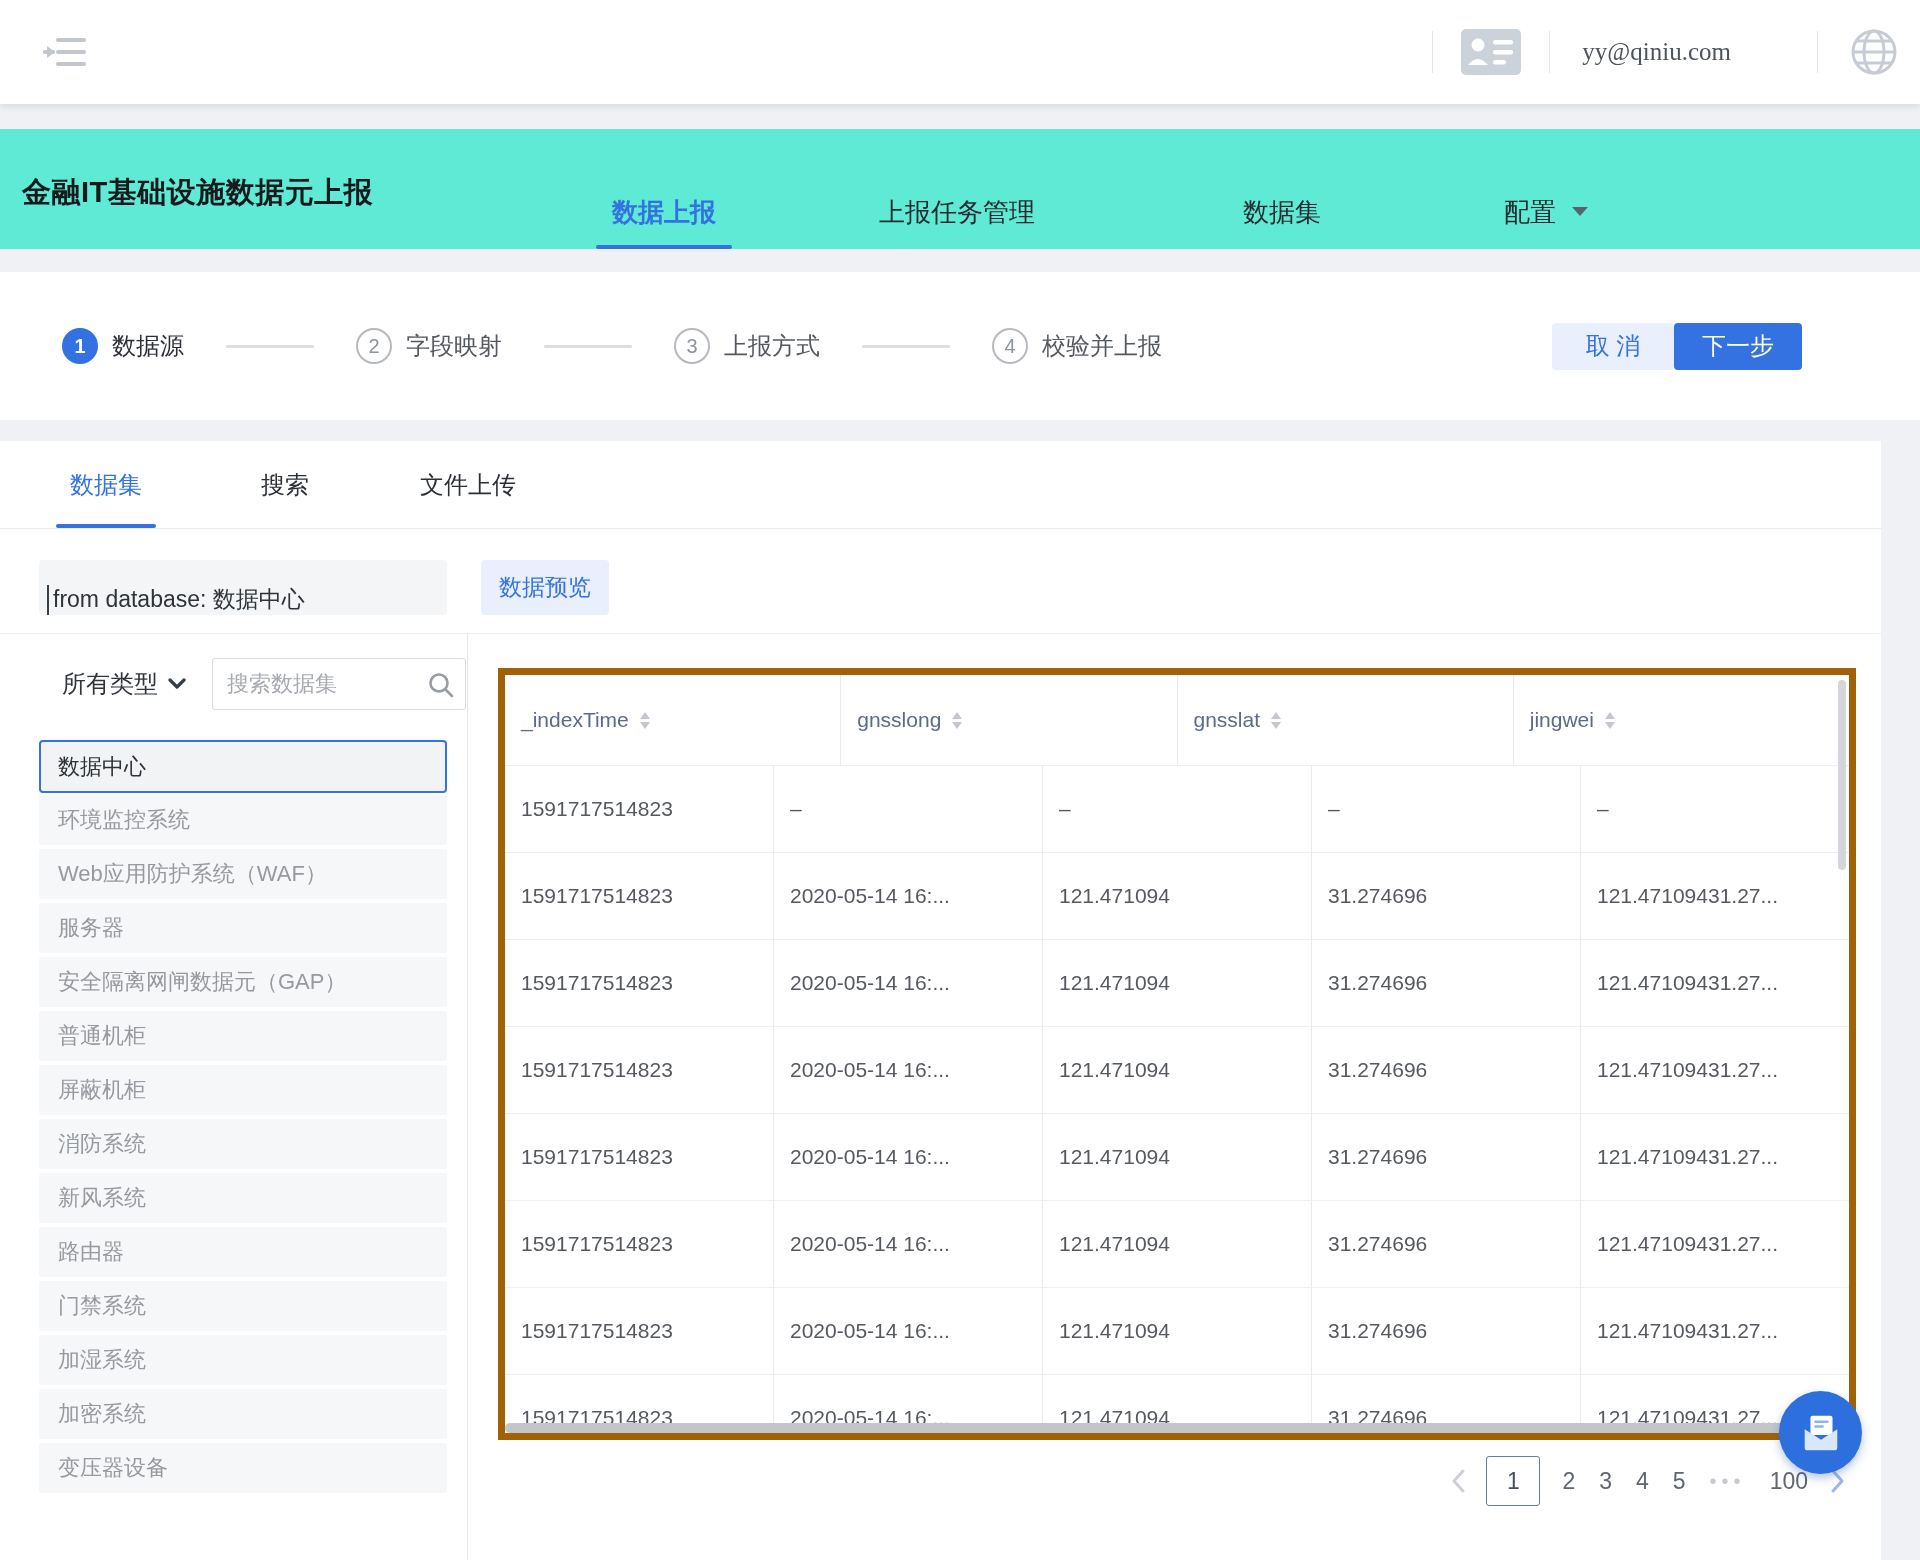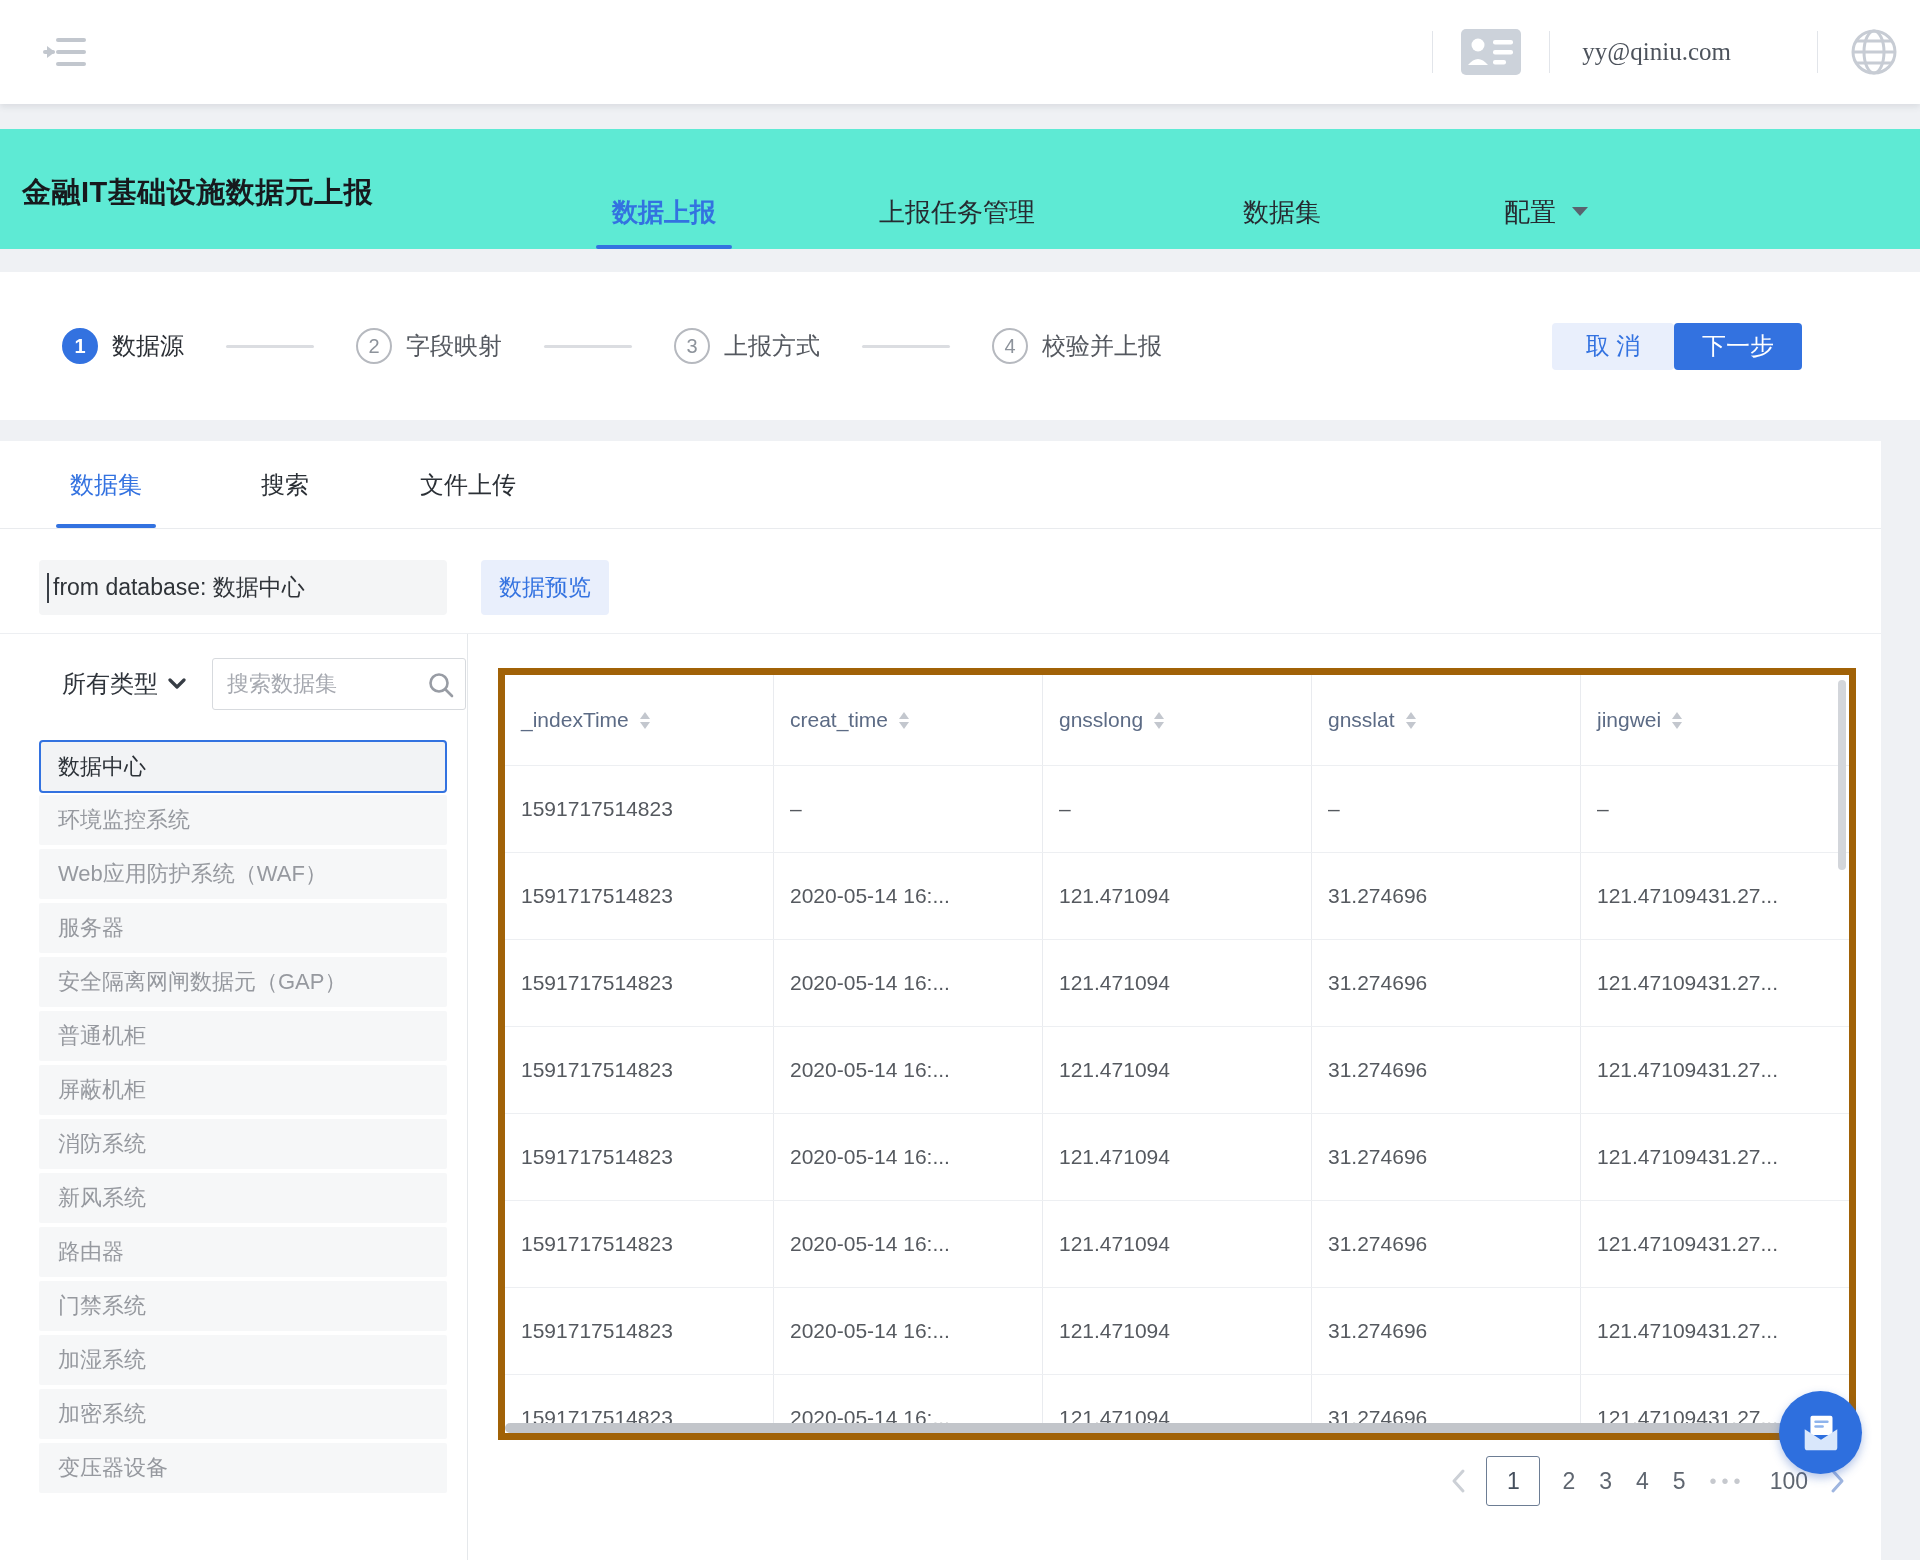--- a/index.html
+++ b/index.html
@@ -42,21 +42,21 @@
   .btn { height:47px; border:none; border-radius:4px; font-size:24px; cursor:pointer; font-family:inherit; }
   .btn-cancel { width:122px; background:#e9effc; color:#3372e0; }
   .btn-next { width:128px; background:#3372e0; color:#fff; }
   
   .main-card { position:absolute; left:0; top:441px; width:1881px; height:1119px; background:#fff; }
   .subtabs { position:absolute; left:0; top:0; width:100%; height:88px; border-bottom:1px solid #e9ebee; }
   .subtab { position:absolute; top:0; height:87px; display:flex; align-items:center; padding:0 14px; font-size:24px; color:#2b3036; cursor:pointer; }
   .subtab.active { color:#3372e0; }
   .subtab.active::after { content:""; position:absolute; left:0; right:0; bottom:0; height:4px; background:#3372e0; border-radius:2px; }
   .query-row { position:absolute; left:0; top:88px; width:100%; height:105px; border-bottom:1px solid #edeff2; }
-  .query-input { position:absolute; left:39px; top:31px; width:408px; height:55px; background:#f4f5f6; border-radius:4px; display:flex; align-items:center; padding:0 14px 0 8px; font-size:23px; color:#2f3338; cursor:text; overflow:hidden; white-space:nowrap; }
+  .query-input { position:absolute; left:39px; top:31px; width:408px; height:55px; background:#f4f5f6; border-radius:4px; display:flex; align-items:flex-end; padding:0 14px 0 8px; font-size:23px; color:#2f3338; cursor:text; overflow:hidden; white-space:nowrap; }
   .caret-bar { display:inline-block; width:2px; height:30px; background:#3a3f46; margin-right:4px; flex:none; }
   .btn-preview { position:absolute; left:481px; top:31px; width:128px; height:55px; background:#e9effc; color:#3372e0; font-size:23px; border:none; border-radius:4px; cursor:pointer; font-family:inherit; }
   
   .type-filter { position:absolute; left:62px; top:217px; height:52px; display:flex; align-items:center; gap:10px; font-size:24px; color:#2f343b; cursor:pointer; }
   .searchbox { position:absolute; left:212px; top:217px; width:254px; height:52px; border:1px solid #d7dade; border-radius:3px; background:#fff; }
   .searchbox input { width:100%; height:100%; border:none; outline:none; background:transparent; padding:0 44px 0 14px; font-size:22px; color:#2f3338; font-family:inherit; }
   .searchbox input::placeholder { color:#a6a9b0; }
   .search-glass { position:absolute; right:10px; top:12px; }
   .dataset-list { position:absolute; left:39px; top:299px; width:408px; list-style:none; }
   .ds-item { height:50px; margin-bottom:4px; background:#f6f7f8; display:flex; align-items:center; padding-left:19px; font-size:22px; color:#96999f; cursor:pointer; border-radius:2px; }
@@ -230,27 +230,20 @@
   <div class="table-wrap">
     <div class="trow thead">
         <div class="tcell">
           <span>_indexTime</span>
           <span class="sorter">
             <i class="up"></i>
             <i class="down"></i>
           </span>
         </div>
         <div class="tcell">
-          <span>creat_time</span>
-          <span class="sorter">
-            <i class="up"></i>
-            <i class="down"></i>
-          </span>
-        </div>
-        <div class="tcell">
           <span>gnsslong</span>
           <span class="sorter">
             <i class="up"></i>
             <i class="down"></i>
           </span>
         </div>
         <div class="tcell">
           <span>gnsslat</span>
           <span class="sorter">
             <i class="up"></i>

